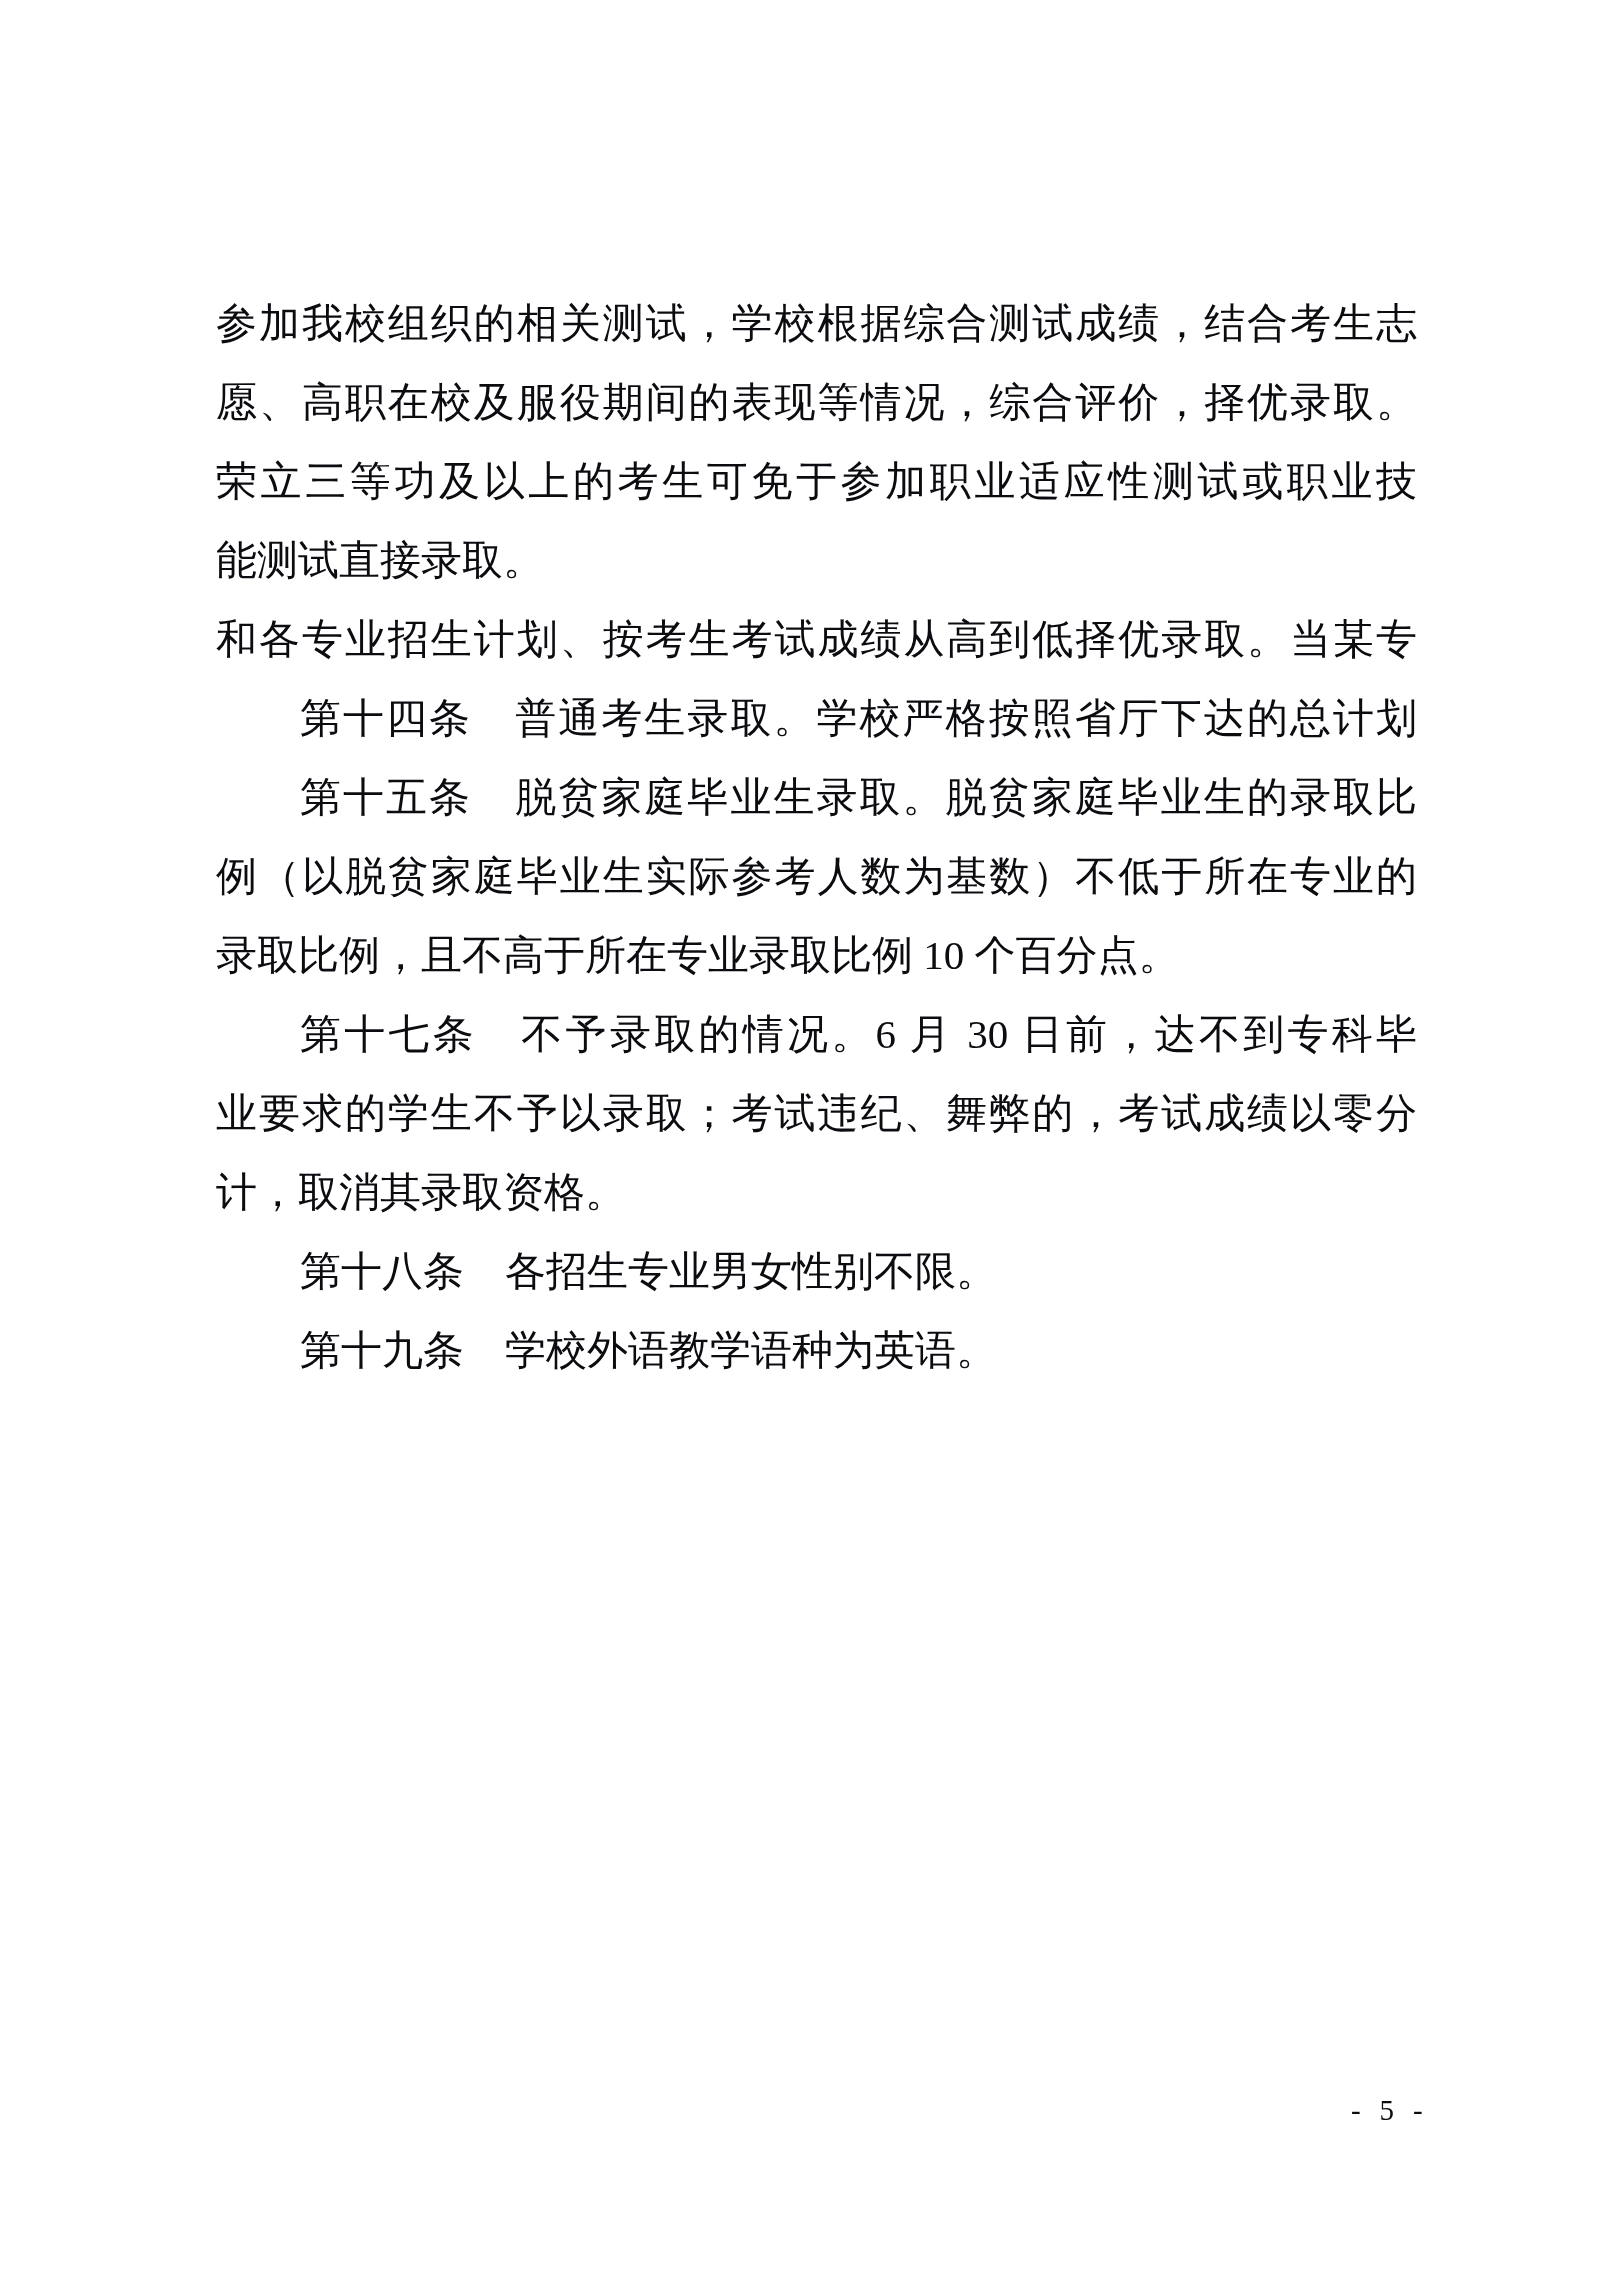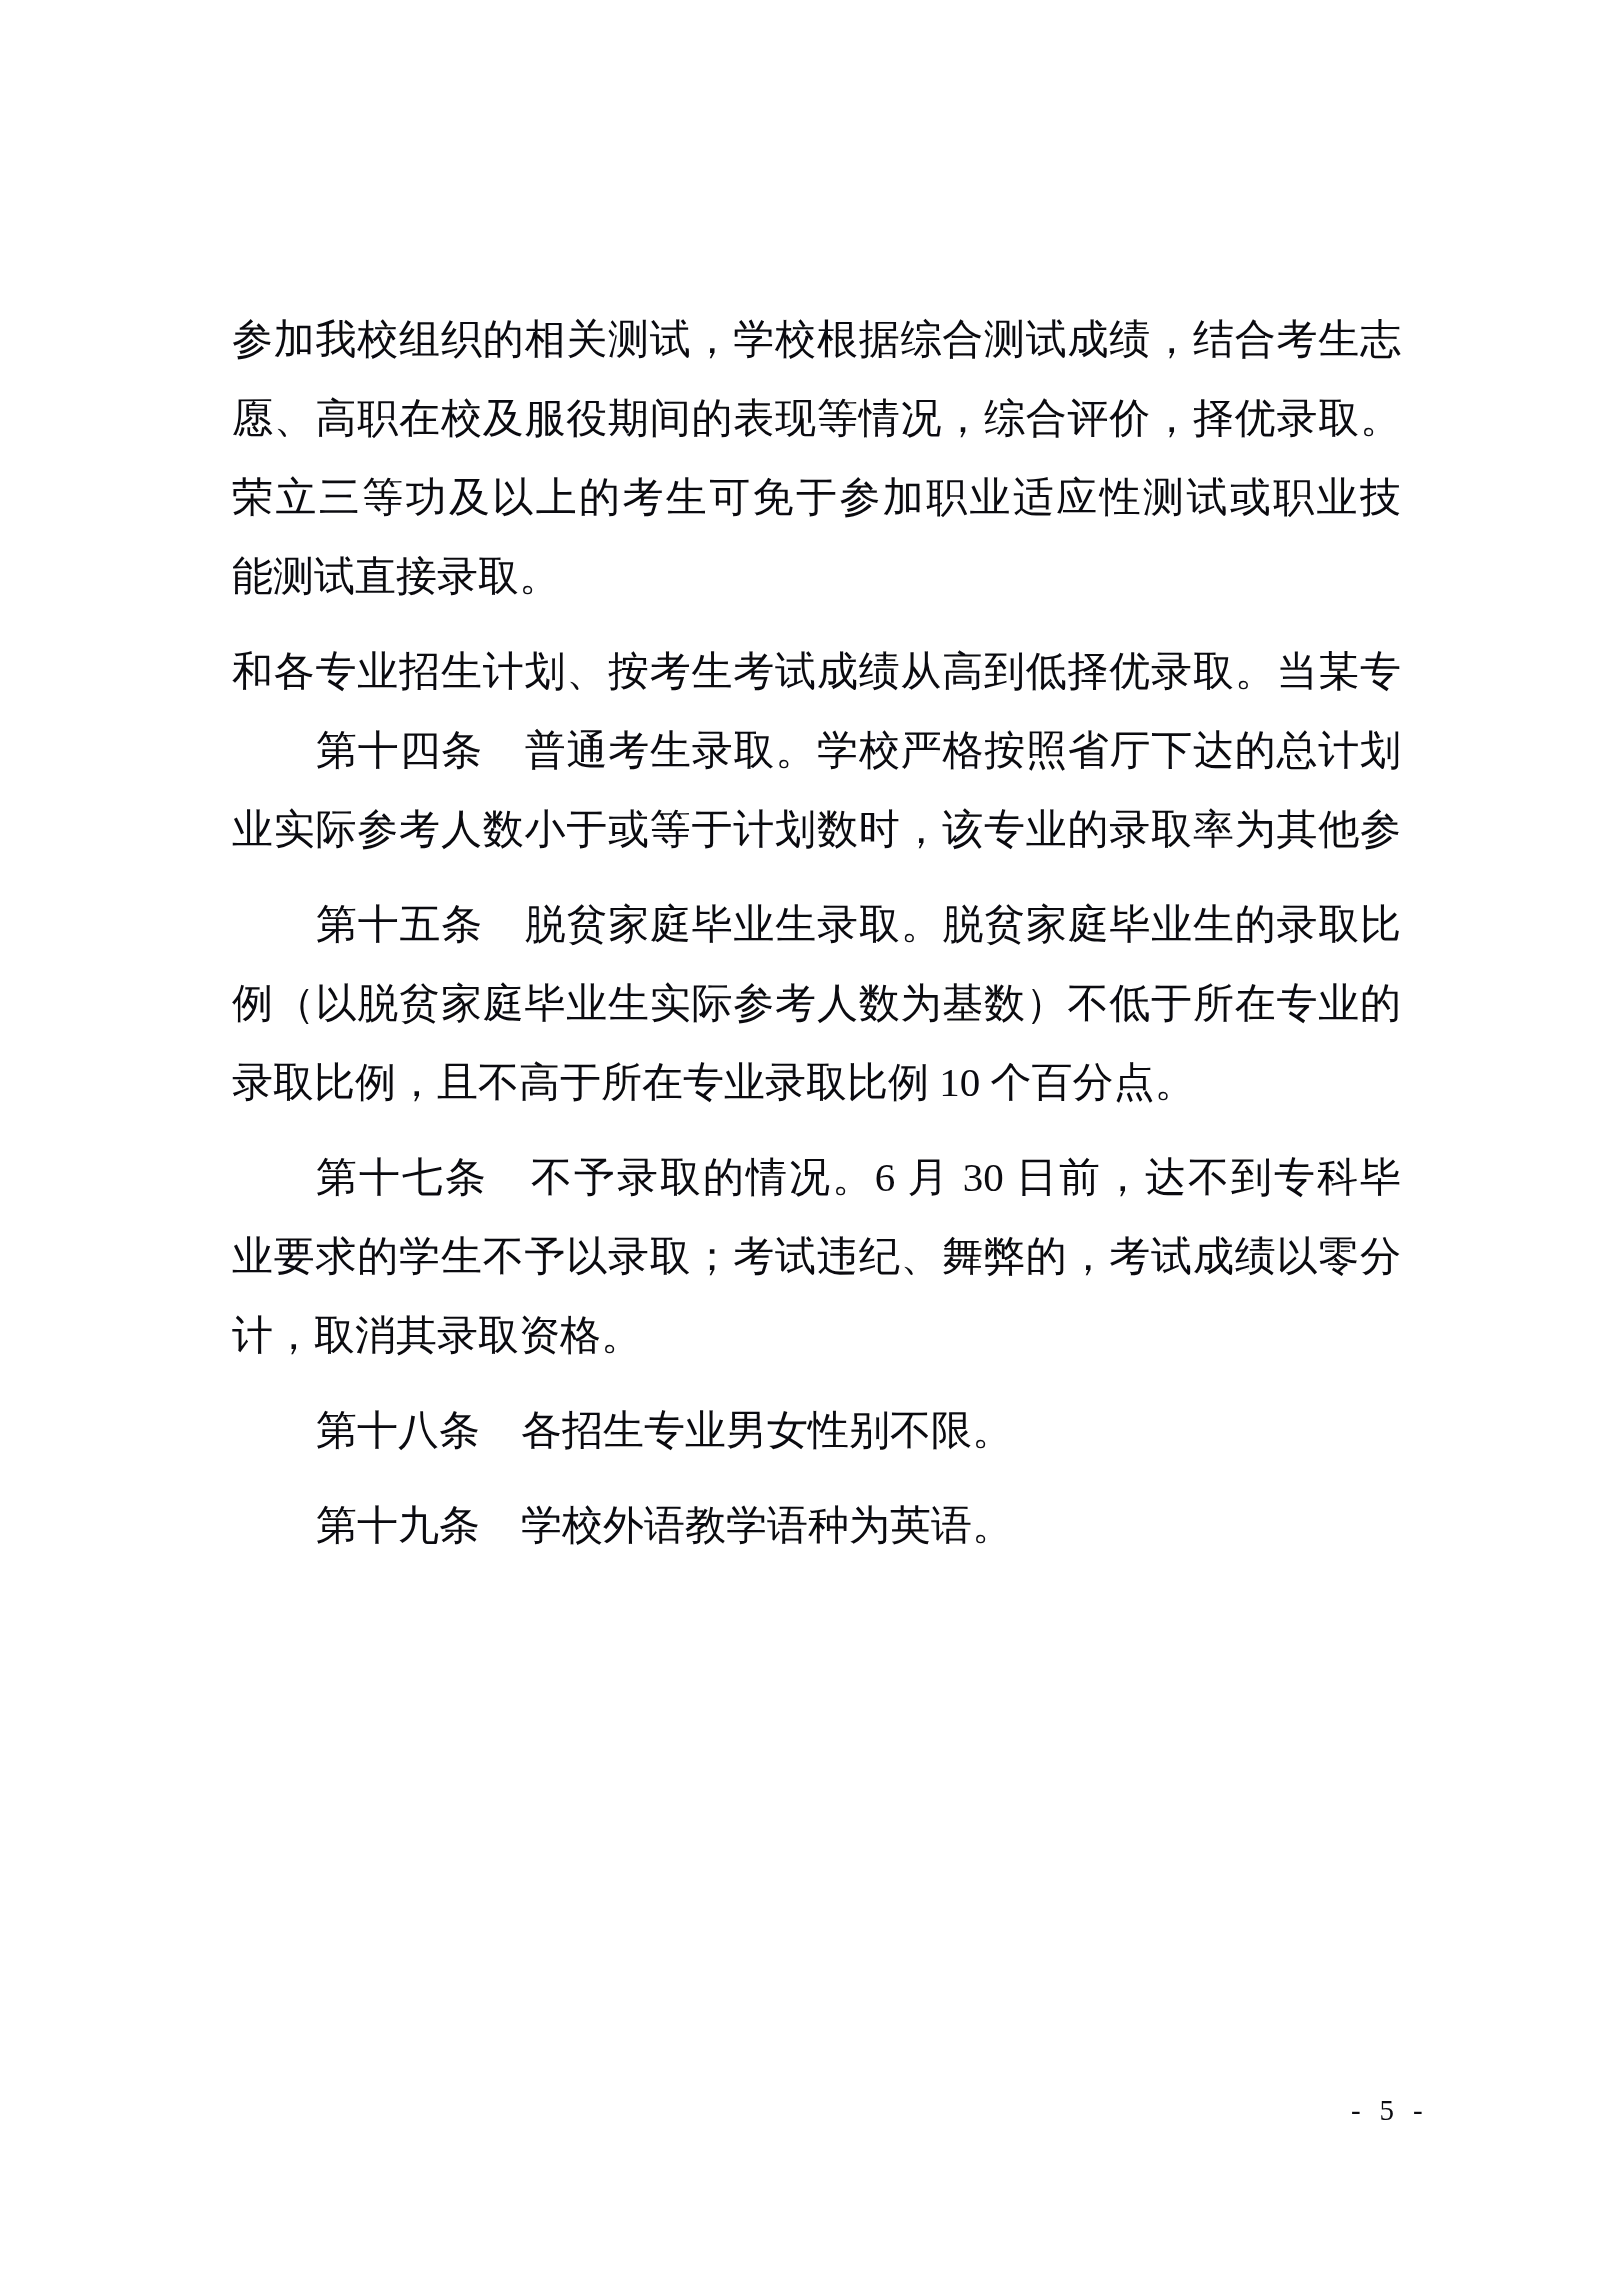--- a/index.html
+++ b/index.html
@@ -25,21 +25,21 @@
   .content {
     position: absolute;
     left: 216px;
     top: 284px;
     width: 1201px;
     color: #0b0b10;
     font-size: 41px;
     line-height: 79px;
   }
   .para {
-    margin: 16px;
+    margin: 0;
     padding: 0;
   }
   .line {
     text-align: justify;
     text-align-last: justify;
     text-justify: inter-character;
   }
   .line.last {
     text-align-last: auto;
   }
@@ -64,21 +64,20 @@
   <div class="content" id="doc-content">
       <div class="para">
         <div class="line">参加我校组织的相关测试，学校根据综合测试成绩，结合考生志</div>
         <div class="line">愿、高职在校及服役期间的表现等情况，综合评价，择优录取。</div>
         <div class="line">荣立三等功及以上的考生可免于参加职业适应性测试或职业技</div>
         <div class="line last">能测试直接录取。</div>
       </div>
       <div class="para">
         <div class="line">和各专业招生计划、按考生考试成绩从高到低择优录取。当某专</div>
         <div class="line indent">第十四条　普通考生录取。学校严格按照省厅下达的总计划</div>
-        <div class="line">业实际参考人数小于或等于计划数时，该专业的录取率为其他参</div>
       </div>
       <div class="para">
         <div class="line indent">第十五条　脱贫家庭毕业生录取。脱贫家庭毕业生的录取比</div>
         <div class="line">例（以脱贫家庭毕业生实际参考人数为基数）不低于所在专业的</div>
         <div class="line last">录取比例，且不高于所在专业录取比例 10 个百分点。</div>
       </div>
       <div class="para">
         <div class="line indent">第十七条　不予录取的情况。6 月 30 日前，达不到专科毕</div>
         <div class="line">业要求的学生不予以录取；考试违纪、舞弊的，考试成绩以零分</div>
         <div class="line last">计，取消其录取资格。</div>

